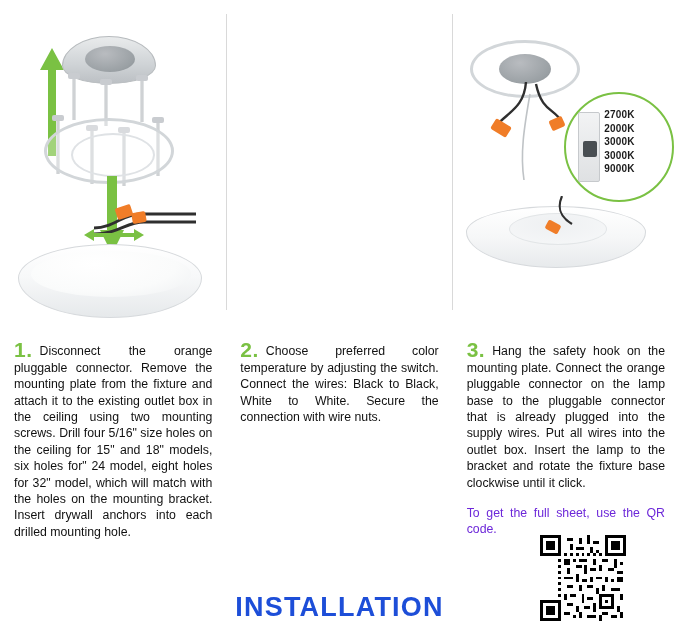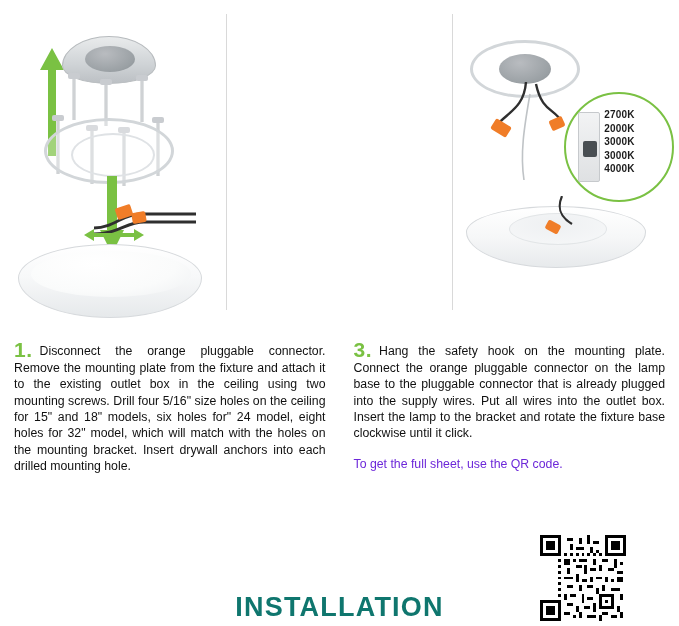--- a/index.html
+++ b/index.html
@@ -194,21 +194,21 @@
     background: #ffffff;
   }
   .qr svg { display: block; }
 
   
   .footer-title {
     position: absolute;
     left: 0; top: 592px;
     width: 679px;
     text-align: center;
-    color: #0f766e;
+    color: #1d4ed8;
     font-size: 27px;
     font-weight: 700;
     letter-spacing: 1.2px;
   }
 </style>
 </head>
 <body>
 
 <div class="page">
 
@@ -263,21 +263,21 @@
 
       <div class="callout-circle"></div>
       <div class="cct-switch">
         <div class="knob"></div>
       </div>
       <div class="cct-list">
         <div>2700K</div>
         <div>2000K</div>
         <div>3000K</div>
         <div>3000K</div>
-        <div>4000K</div>
+        <div>9000K</div>
       </div>
 
       <div class="p2-lamp"></div>
       <svg width="70" height="36" style="position:absolute;left:300px;top:196px">
         <path d="M36,0 C30,14 36,22 46,28" stroke="#2f2f2f" stroke-width="2.2" fill="none"></path>
       </svg>
       <div class="orange-conn" style="left:320px;top:222px;width:14px;height:10px;transform:rotate(28deg)"></div>
     </div>
 
     <div class="panel">
@@ -297,20 +297,25 @@
     </div>
 
     <div class="divider d1"></div>
     <div class="divider d2"></div>
   </div>
 
   <div class="steps">
     <div class="col">
       <p class="step-body">
         <span class="step-num">1.</span><span>Disconnect the orange pluggable connector. Remove the mounting plate from the fixture and attach it to the existing outlet box in the ceiling using two mounting screws. Drill four 5/16" size holes on the ceiling for 15" and 18" models, six holes for" 24 model, eight holes for 32" model, which will match with the holes on the mounting bracket. Insert drywall anchors into each drilled mounting hole.</span>
+      </p>
+    </div>
+    <div class="col">
+      <p class="step-body">
+        <span class="step-num">2.</span><span>Choose preferred color temperature by adjusting the switch. Connect the wires: Black to Black, White to White. Secure the connection with wire nuts.</span>
       </p>
     </div>
     <div class="col">
       <p class="step-body">
         <span class="step-num">3.</span><span>Hang the safety hook on the mounting plate. Connect the orange pluggable connector on the lamp base to the pluggable connector that is already plugged into the supply wires. Put all wires into the outlet box. Insert the lamp to the bracket and rotate the fixture base clockwise until it click.</span>
       </p>
       <p class="qr-note">To get the full sheet, use the QR code.</p>
     </div>
   </div>
 

